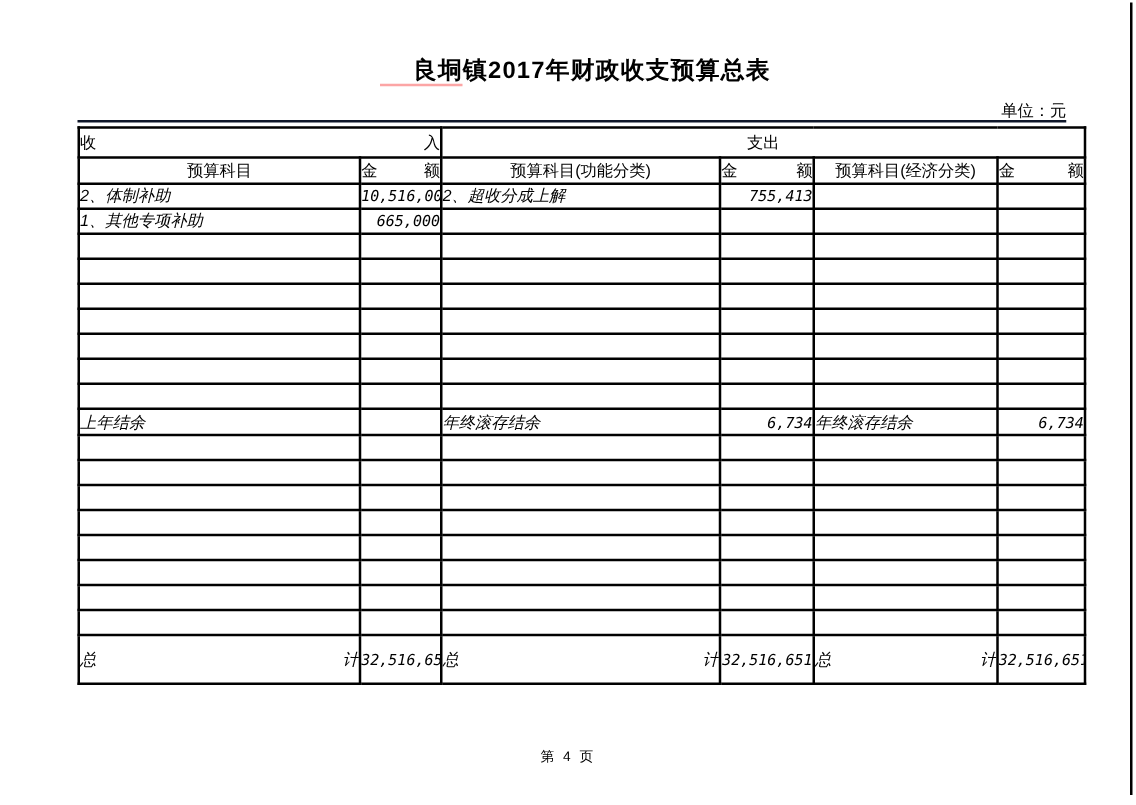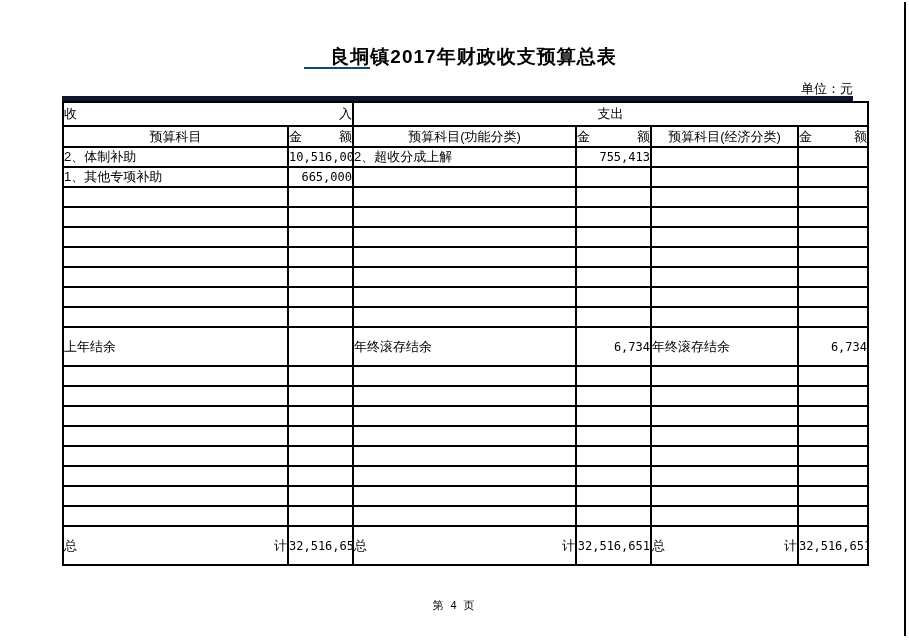--- a/index.html
+++ b/index.html
@@ -7,41 +7,41 @@
     width:909px;height:644px;position:relative;background:#ffffff;
     font-family:"Liberation Sans","DejaVu Sans",sans-serif;color:#000;
     overflow:hidden;
   }
   .title{
     position:absolute;top:44px;left:12px;right:0;
     text-align:center;font-size:19px;font-weight:bold;letter-spacing:1px;
     line-height:26px;white-space:nowrap;
   }
   .title-underline{
-    border-bottom:2px solid #0c4a6e;
+    border-bottom:2px solid #fca5a5;
     padding-left:26px;
   }
   .unit-row{
     position:absolute;top:81px;left:62px;width:791px;height:15px;
     line-height:15px;font-size:13px;text-align:right;
-    border-bottom:6px solid #0f172a;
+    border-bottom:2px solid #0f172a;
   }
   table.budget{
     position:absolute;left:62px;top:101px;
     border-collapse:collapse;table-layout:fixed;width:805px;
     font-size:13px;
   }
   table.budget th,table.budget td{
     border:2px solid #000;padding:0;overflow:hidden;white-space:nowrap;
     font-weight:normal;
   }
   tr.h1{height:24px;}
   tr.h2{height:21px;padding-left:26px;}
-  tbody tr{height:20px;}
-  tr.r-carry{height:39px;}
+  tbody tr{height:20px;font-style:italic;}
+  tr.r-carry{height:21px;}
   tr.r-total{height:39px;}
   th.bold,td.bold{font-weight:bold;}
   .jc{text-align:justify;text-align-last:justify;margin-left:20px;}
   th.rev-pad{padding:0 75px 0 93px;}
   th.amt-pad{padding:0 4px;}
   th.center{text-align:center;margin-left:48px;}
   td.lbl{text-align:left;padding-left:22px;}
   td.lbl-carry{text-align:left;padding-left:7px;font-weight:bold;}
   td.lbl-total{font-weight:bold;padding:0 25%;}
   td.amt{

